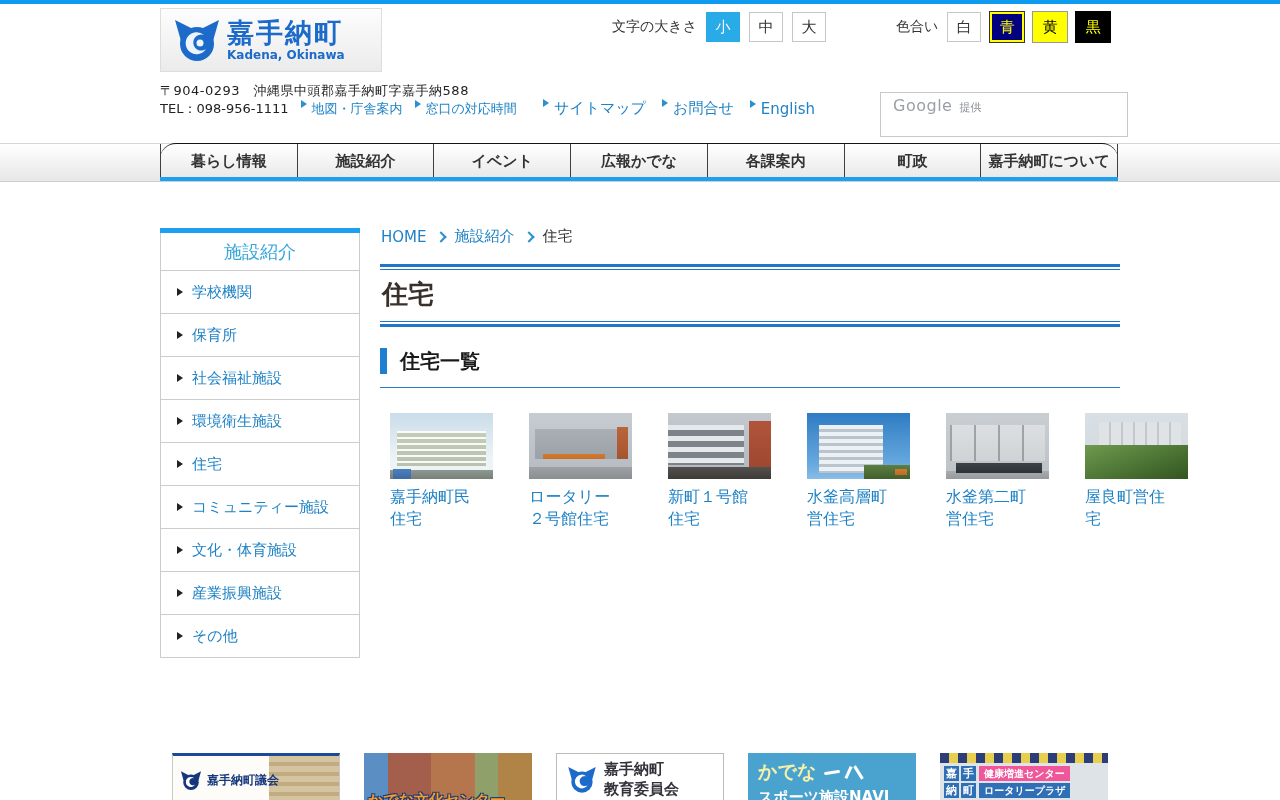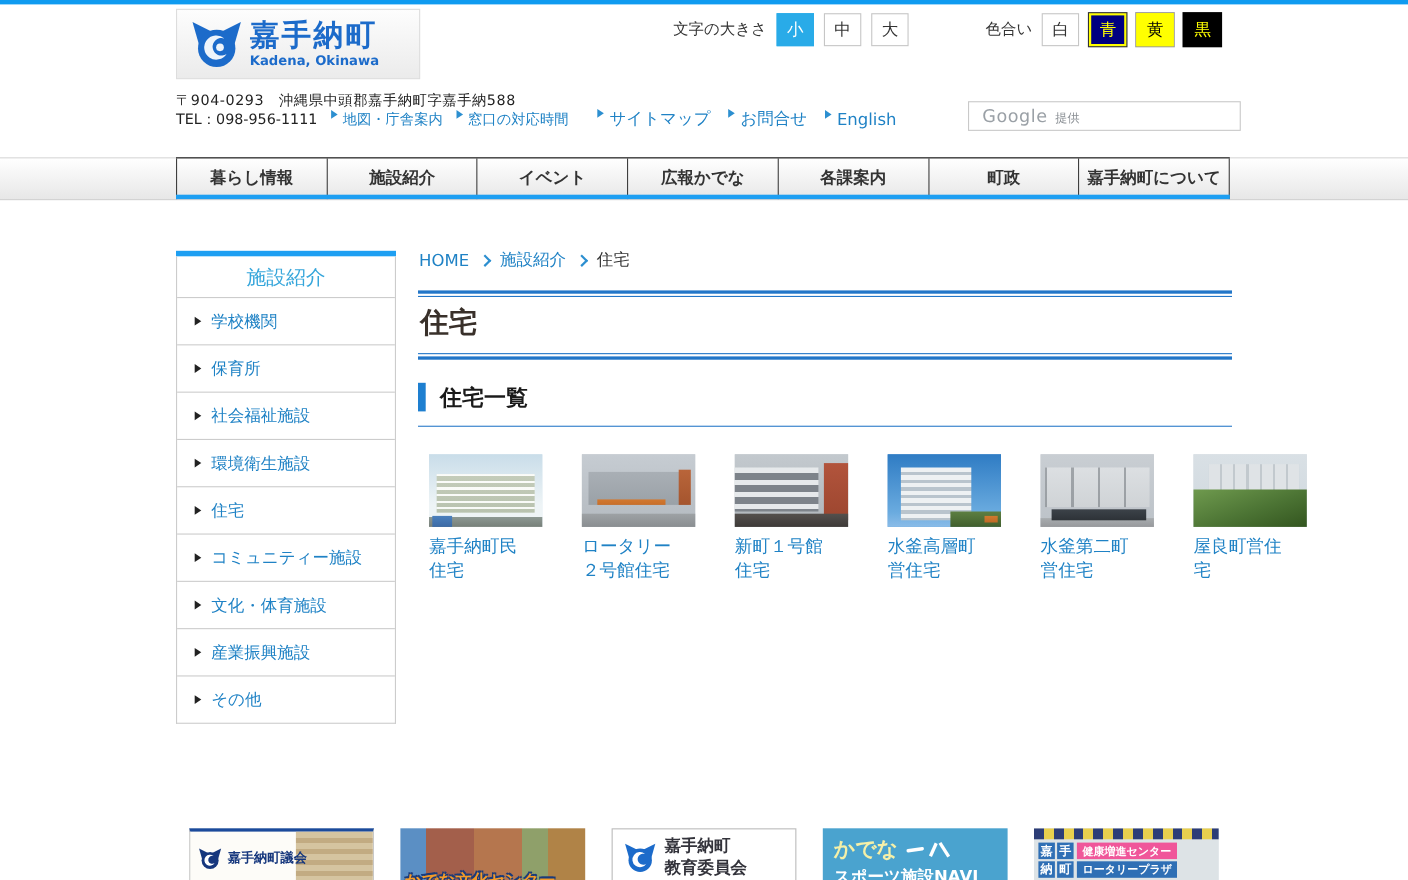--- a/index.html
+++ b/index.html
@@ -36,30 +36,30 @@
   .addr1{left:160px;top:82px;font-size:13px;color:#222;letter-spacing:.5px;}
   .addr2{left:160px;top:100px;display:flex;align-items:center;gap:12px;font-size:13px;color:#222;}
   .hlink{display:flex;align-items:flex-start;gap:5px;color:#1f82c5;text-decoration:none;cursor:pointer;}
   .util{left:543px;top:99px;display:flex;align-items:center;gap:16px;font-size:15px;}
   .util .hlink{font-size:15px;}
   .tri{display:inline-block;width:0;height:0;border-top:4px solid transparent;
        border-bottom:4px solid transparent;border-left:6px solid #2c8fd0;}
   .tri.dark{border-left-color:#222;}
 
   
-  .search{left:880px;top:92px;width:248px;height:27px;box-sizing:border-box;border:1px solid #c9c9c9;
+  .search{left:880px;top:92px;width:248px;height:45px;box-sizing:border-box;border:1px solid #c9c9c9;
           background:#fff;display:flex;align-items:baseline;padding:3px 0 0 12px;cursor:text;}
   .g-brand{font-size:16px;color:#9aa0a6;letter-spacing:.5px;}
   .g-prov{font-size:11px;color:#8a8f94;margin-left:7px;}
 
   
   .nav-strip{left:0;top:143px;width:1280px;height:37px;background:linear-gradient(180deg,#fff,#e7e7e7);
              border-top:1px solid #d6d6d6;border-bottom:1px solid #cfcfcf;}
   .nav-menu{position:absolute;left:160px;top:-1px;bottom:0;width:958px;display:flex;
-            border-top:1px solid #141414;}
+            border-top:1px solid #141414;border-radius:16px;}
   .nav-item{flex:1;border-right:1px solid #3f3f3f;display:flex;align-items:center;justify-content:center;
             font-size:15px;font-weight:bold;color:#333;cursor:pointer;padding-bottom:3px;}
   .nav-item:first-child{border-left:1px solid #3f3f3f;}
   .nav-menu::after{content:'';position:absolute;left:0;right:0;bottom:0;height:4px;background:#1e9ff2;}
 
   
   .sidebar{left:160px;top:228px;width:200px;box-sizing:border-box;}
   .sb-top{height:5px;background:#1e9ff2;}
   .sb-box{border:1px solid #ccc;border-top:none;}
   .sb-title{height:37px;display:flex;align-items:center;justify-content:center;

